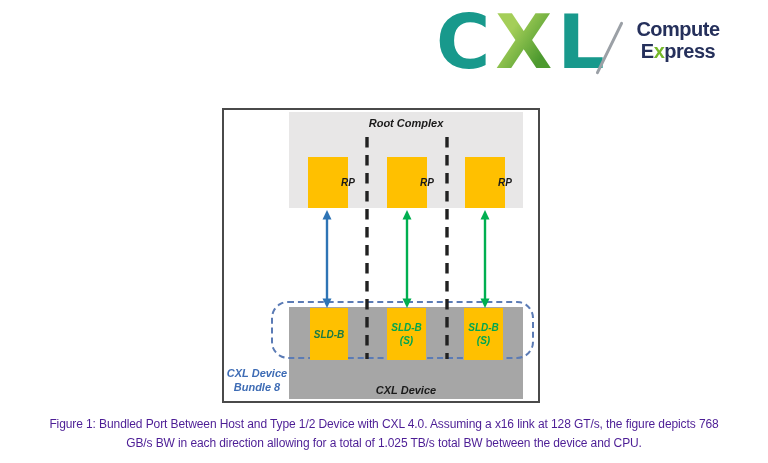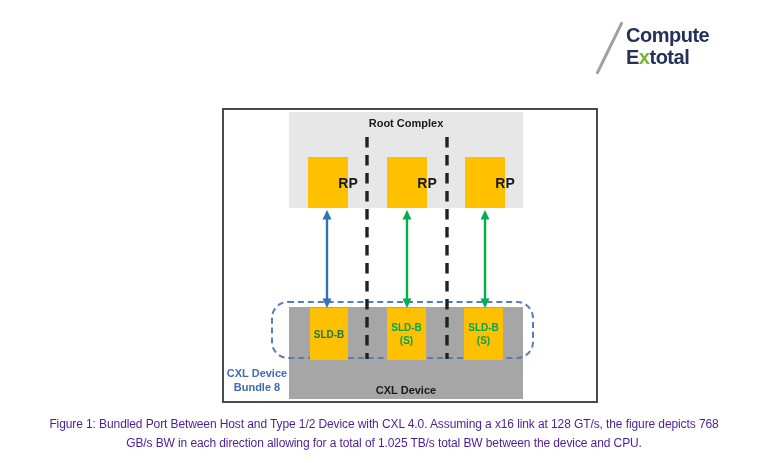--- a/index.html
+++ b/index.html
@@ -12,34 +12,34 @@
               font-weight:bold; font-size:74px; line-height:76px; letter-spacing:5px; }
   .lw { display:inline-block; }
   .lw-teal { color:#18998C; }
   .logo-x { color:#5FA335; }
   @supports (background-clip:text) or (-webkit-background-clip:text) {
     .logo-x { background:linear-gradient(125deg,#A4CE58 30%,#4D9A2F 72%);
               -webkit-background-clip:text; background-clip:text; color:transparent; }
   }
   .logo-slash { position:absolute; left:608px; top:19px; width:3px; height:58px;
                 background:#9BA0A6; transform:rotate(26deg); border-radius:2px; }
-  .tagline { position:absolute; left:626px; top:24px; width:104px; text-align:left;
+  .tagline { position:absolute; left:626px; top:18px; width:104px; text-align:center;
              font-weight:bold; font-size:20px; line-height:22px; color:#25305B; letter-spacing:-0.5px; }
   .tg-x { color:#76B82A; }
   .tg-reg { font-size:9px; font-weight:bold; position:relative; top:1px; letter-spacing:0; }
 
   
-  .figure { position:absolute; left:222px; top:108px; width:376px; height:295px;
-            border:2px solid #4A4A4A; background:#ffffff; }
+  .figure { position:absolute; left:222px; top:108px; width:318px; height:295px;
+            border:2px solid #4A4A4A; background:#ffffff;font-style:italic; }
   .root-complex { position:absolute; left:65px; top:2px; width:234px; height:96px; background:#E8E7E7; }
   .rc-label { position:absolute; left:65px; top:7px; width:234px; text-align:center;
               font-weight:bold; font-size:11px; color:#1A1A1A; z-index:4; }
   .rp { position:absolute; top:47px; width:40px; height:51px; background:#FFC000;
         display:flex; align-items:center; justify-content:center; z-index:3; }
-  .rp span { font-weight:bold; font-size:14px; color:#1A1A1A;margin-left:40px; }
+  .rp span { font-weight:bold; font-size:10px; color:#1A1A1A;margin-left:40px; }
   .rp1 { left:84px; } .rp2 { left:163px; } .rp3 { left:241px; }
 
   .device { position:absolute; left:65px; top:197px; width:234px; height:92px; background:#A6A6A6; }
   .bundle-outline { position:absolute; left:47px; top:191px; width:263px; height:58px;
                     border:2px dashed #5B7BB5; border-radius:17px; z-index:2; }
   .sld { position:absolute; top:198px; height:52px; background:#FFC000; z-index:3;
          display:flex; flex-direction:column; align-items:center; justify-content:center; }
   .sld1 { left:86px; width:38px; } .sld2 { left:163px; width:39px; } .sld3 { left:240px; width:39px; }
   .sld span { font-weight:bold; font-size:10px; line-height:13px; }
   .sld-primary { color:#1B7A44; }
@@ -58,24 +58,25 @@
   
   .caption { position:absolute; left:0; right:0; top:415px; text-align:center;
              font-size:12px; line-height:19px; color:#4c1d95; letter-spacing:-0.1px; }
   .cap-line { display:block; white-space:nowrap; }
 </style>
 </head>
 <body>
 
 <div class="page">
 
+  <div class="wordmark"><span class="lw lw-teal">C</span><span class="lw logo-x">X</span><span class="lw lw-teal">L</span></div>
   <div class="logo-slash"></div>
   <div class="tagline">
     <div>Compute</div>
-    <div><span>E</span><span class="tg-x">x</span><span>total</span></div>
+    <div><span>E</span><span class="tg-x">x</span><span>press</span></div>
   </div>
 
   <div class="figure">
     <div class="root-complex"></div>
     <div class="rc-label">Root Complex</div>
 
     <div class="rp rp1">
         <span>RP</span>
       </div>
     <div class="rp rp2">

